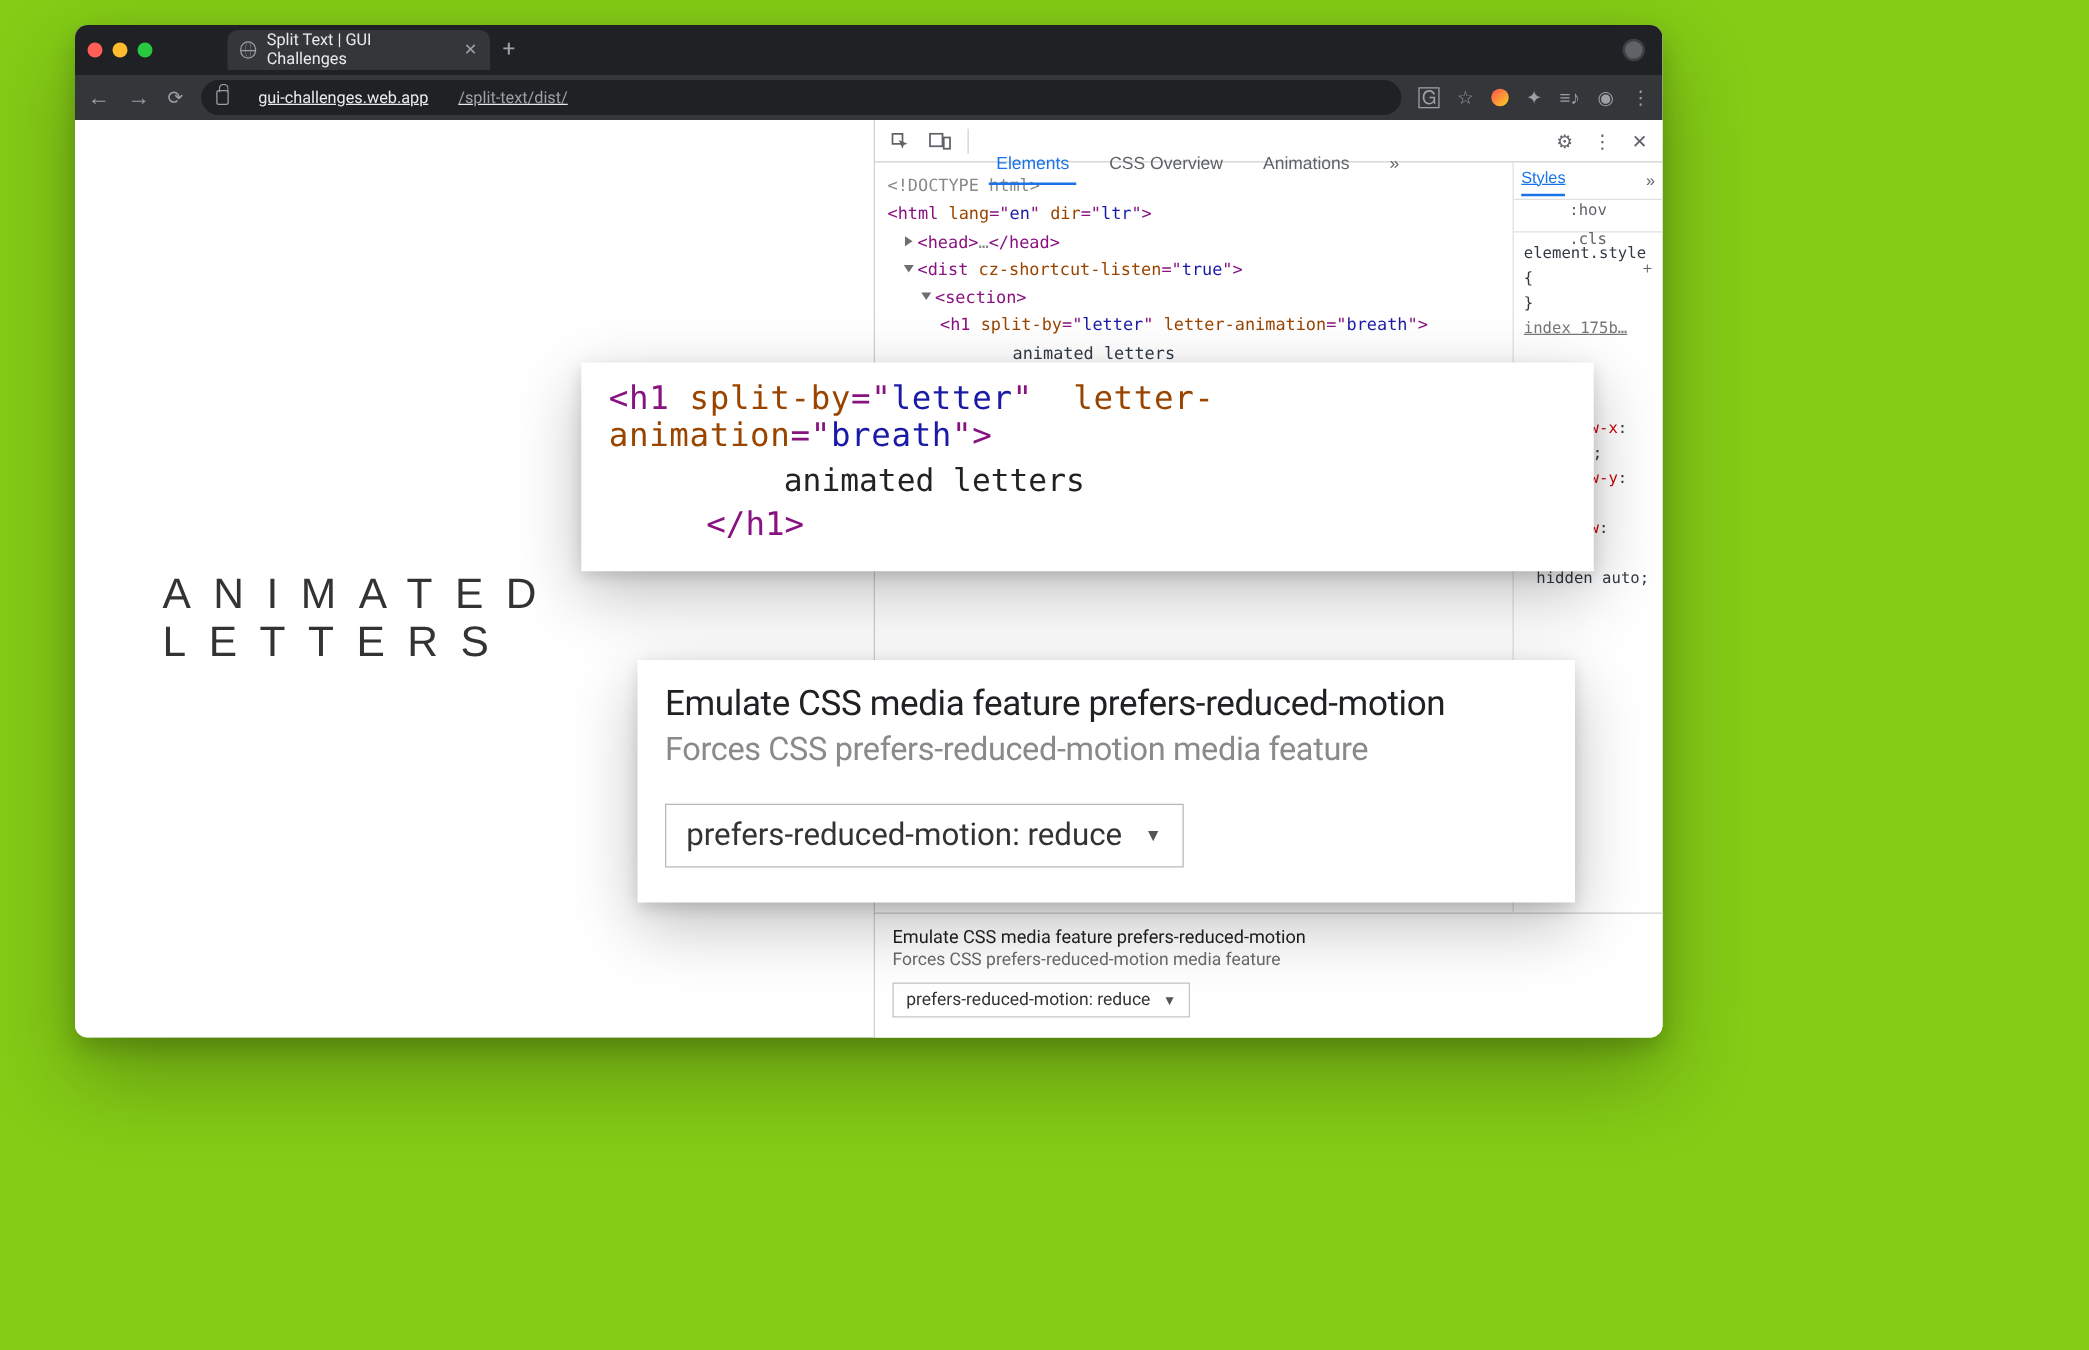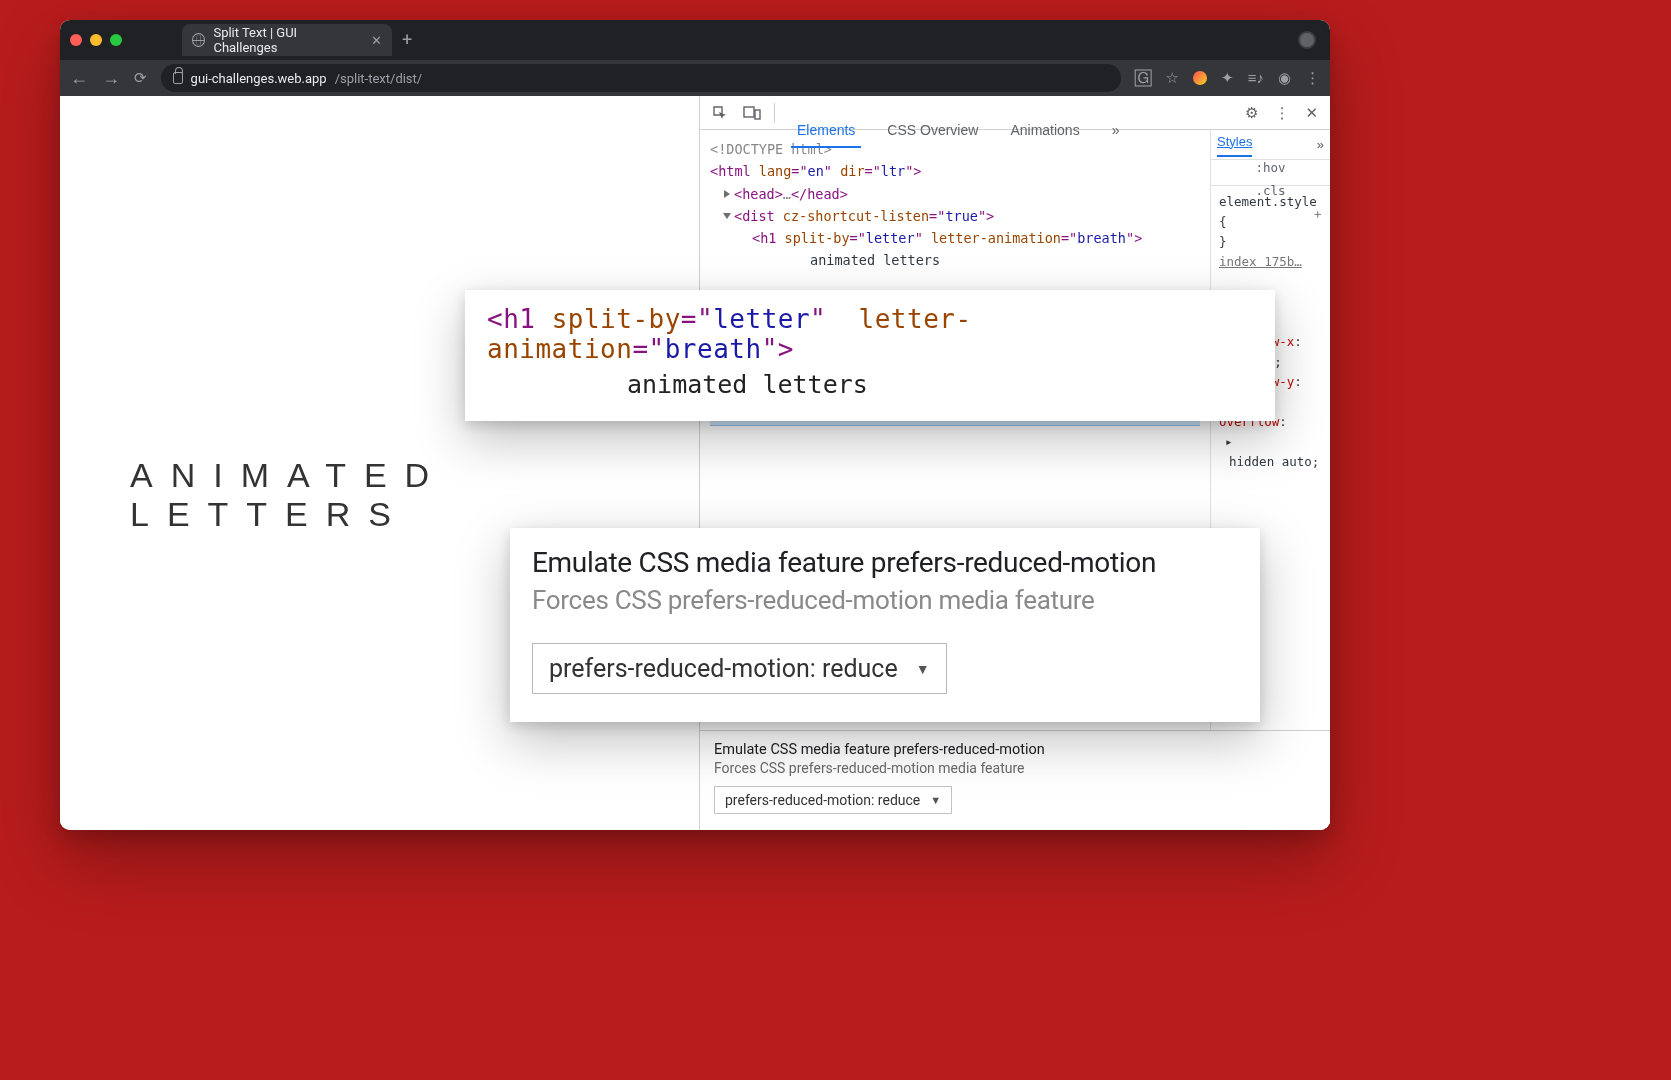--- a/index.html
+++ b/index.html
@@ -1,17 +1,17 @@
 <!DOCTYPE html>
 <html><head>
 <meta charset="utf-8">
 <style>
 * { box-sizing: border-box; margin: 0; padding: 0; }
 html, body { width: 1671px; height: 1080px; background: #fff; font-family: -apple-system, BlinkMacSystemFont, "Segoe UI", Roboto, sans-serif; }
-.stage { position: relative; width: 1671px; height: 1080px; background: #b91c1c; }
+.stage { position: relative; width: 1671px; height: 1080px; background: #84cc16; }
 .browser {
   position: absolute; left: 60px; top: 20px; width: 1270px; height: 810px;
   border-radius: 10px; overflow: hidden;
   box-shadow: 0 30px 70px rgba(0,0,0,.28), 0 8px 20px rgba(0,0,0,.18);
   background: #fff;
 }
 
 .tabstrip { height: 40px; background: #202124; display: flex; align-items: center; padding: 0 10px; position: relative; }
 .traffic { display: flex; gap: 8px; margin-right: 60px; }
 .tl-dot { width: 12px; height: 12px; border-radius: 50%; }
@@ -20,21 +20,21 @@
 .tab .globe { width:14px; height:14px; border-radius:50%; border:1.5px solid #9aa0a6; position:relative; }
 .tab .globe::before { content:""; position:absolute; inset:0; border-left:1.5px solid #9aa0a6; border-right:1.5px solid #9aa0a6; border-radius:50%; transform:scaleX(.45); }
 .tab .globe::after { content:""; position:absolute; left:0; right:0; top:50%; border-top:1.5px solid #9aa0a6; }
 .tab .close { margin-left:6px; color:#9aa0a6; }
 .newtab { margin-left:10px; color:#9aa0a6; font-size:18px; line-height:1; }
 .account-dot { position:absolute; right:14px; width:18px; height:18px; border-radius:50%; background:#5f6368; border:2px solid #3c4043; }
 
 .toolbar { height:36px; background:#35363a; display:flex; align-items:center; padding:0 10px; gap:14px; color:#9aa0a6; }
 .nav-arrow { font-size:18px; }
 .reload { font-size:15px; }
-.omnibox { flex:1; background:#202124; height:28px; border-radius:14px; display:flex; align-items:center; padding:0 12px; gap:8px; color:#e8eaed; font-size:13px; overflow:hidden; }
+.omnibox { flex:1; background:#202124; height:28px; border-radius:14px; display:flex; align-items:center; padding:0 12px; gap:24px; color:#e8eaed; font-size:13px; overflow:hidden;text-decoration:underline; }
 .omnibox .lock { width:10px; height:12px; border:1.5px solid #9aa0a6; border-radius:2px; position:relative; }
 .omnibox .lock::before { content:""; position:absolute; top:-6px; left:1px; width:6px; height:6px; border:1.5px solid #9aa0a6; border-bottom:none; border-radius:4px 4px 0 0; }
 .omnibox .domain { color:#e8eaed; }
 .omnibox .path { color:#9aa0a6; }
 .ext-icons { display:flex; gap:14px; align-items:center; font-size:15px; }
 .ext-icons .dot { width:14px; height:14px; border-radius:50%; background:linear-gradient(135deg,#ff4e50,#f9d423); }
 .ext-icons span { color:#9aa0a6; }
 
 
 .body-split { display:flex; height:calc(100% - 76px); background:#fff; }
@@ -189,20 +189,23 @@
               <span class="attr">lang</span><span class="braces">="</span><span class="aval">en</span><span class="braces">"</span>
               <span class="attr">dir</span><span class="braces">="</span><span class="aval">ltr</span><span class="braces">"&gt;</span>
             </div>
             <div class="indent-1">
               <span class="tri"></span><span class="braces">&lt;</span><span class="tag">head</span><span class="braces">&gt;</span><span class="ghost">…</span><span class="braces">&lt;/</span><span class="tag">head</span><span class="braces">&gt;</span>
             </div>
             <div class="indent-1">
               <span class="tri open"></span><span class="braces">&lt;</span><span class="tag">dist</span>
               <span class="attr">cz-shortcut-listen</span><span class="braces">="</span><span class="aval">true</span><span class="braces">"&gt;</span>
             </div>
+            <div class="indent-2">
+              <span class="tri open"></span><span class="braces">&lt;</span><span class="tag">section</span><span class="braces">&gt;</span>
+            </div>
             <div class="indent-3">
               <span class="braces">&lt;</span><span class="tag">h1</span>
               <span class="attr">split-by</span><span class="braces">="</span><span class="aval">letter</span><span class="braces">"</span>
               <span class="attr">letter-animation</span><span class="braces">="</span><span class="aval">breath</span><span class="braces">"&gt;</span>
             </div>
             <div class="indent-5 text">animated letters</div>
             <div style="height:130px"></div>
             <div class="sel-row">
               <span class="ghost">…</span><span class="braces">&lt;/html&gt;</span>
               <span class="ghost" style="margin-left:6px">== $0</span>
@@ -251,20 +254,21 @@
 
   </div>
 
   <div class="callout callout-code">
     <div class="line1">
       <span class="braces">&lt;</span><span class="tag">h1</span>
       <span class="attr">split-by</span><span class="braces">="</span><span class="aval">letter</span><span class="braces">"</span>&nbsp;
       <span class="attr">letter-animation</span><span class="braces">="</span><span class="aval">breath</span><span class="braces">"&gt;</span>
     </div>
     <div class="line2">animated letters</div>
+    <div class="line3"><span class="braces">&lt;/h1&gt;</span></div>
   </div>
 
   <div class="callout callout-render">
     <h3>Emulate CSS media feature prefers-reduced-motion</h3>
     <p>Forces CSS prefers-reduced-motion media feature</p>
     <div class="sel">
       <span>prefers-reduced-motion: reduce</span>
       <span class="caret">▼</span>
     </div>
   </div>

